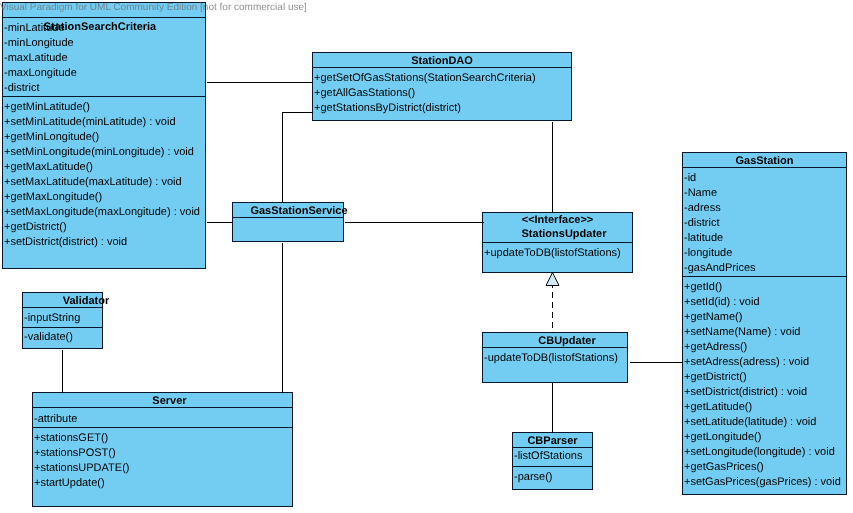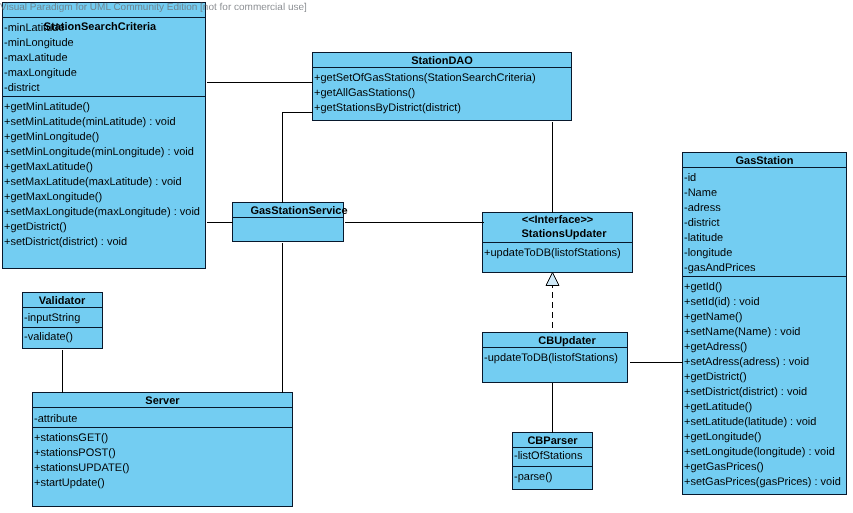--- a/index.html
+++ b/index.html
@@ -120,24 +120,24 @@
     <div class="uml-row" style="left:684px;top:475px">+setGasPrices(gasPrices) : void</div>
     <div class="uml-title" style="left:233px;top:203.5px;width:132px">GasStationService</div>
     <div class="uml-stereotype" style="left:483px;top:212.5px;width:149px">&lt;&lt;Interface&gt;&gt;</div>
     <div class="uml-title" style="left:483px;top:226.5px;width:162px">StationsUpdater</div>
     <div class="uml-row" style="left:484px;top:246px">+updateToDB(listofStations)</div>
     <div class="uml-title" style="left:483px;top:333.5px;width:168px">CBUpdater</div>
     <div class="uml-row" style="left:484px;top:351px">-updateToDB(listofStations)</div>
     <div class="uml-title" style="left:513px;top:433.5px;width:79px">CBParser</div>
     <div class="uml-row" style="left:514px;top:449px">-listOfStations</div>
     <div class="uml-row" style="left:514px;top:470px">-parse()</div>
-    <div class="uml-title" style="left:16px;top:293.5px;width:92px">Validator</div>
+    <div class="uml-title" style="left:40px;top:293.5px;width:92px">Validator</div>
     <div class="uml-row" style="left:24px;top:311px">-inputString</div>
     <div class="uml-row" style="left:24px;top:330px">-validate()</div>
-    <div class="uml-title" style="left:33px;top:393.5px;width:259px">Server</div>
+    <div class="uml-title" style="left:40px;top:393.5px;width:259px">Server</div>
     <div class="uml-row" style="left:34px;top:412px">-attribute</div>
     <div class="uml-row" style="left:34px;top:431px">+stationsGET()</div>
     <div class="uml-row" style="left:34px;top:446px">+stationsPOST()</div>
     <div class="uml-row" style="left:34px;top:461px">+stationsUPDATE()</div>
     <div class="uml-row" style="left:34px;top:476px">+startUpdate()</div>
   </div>
 
 </div>
 
 </body></html>

